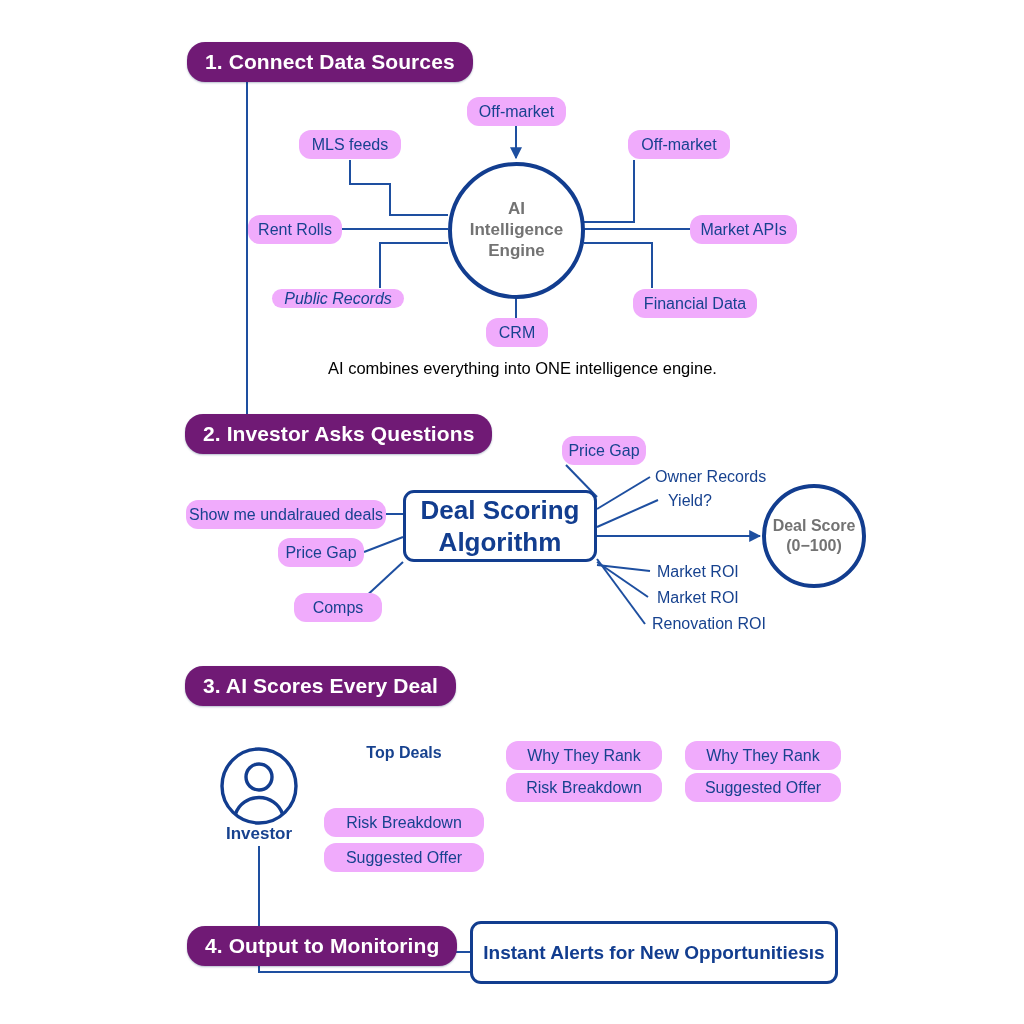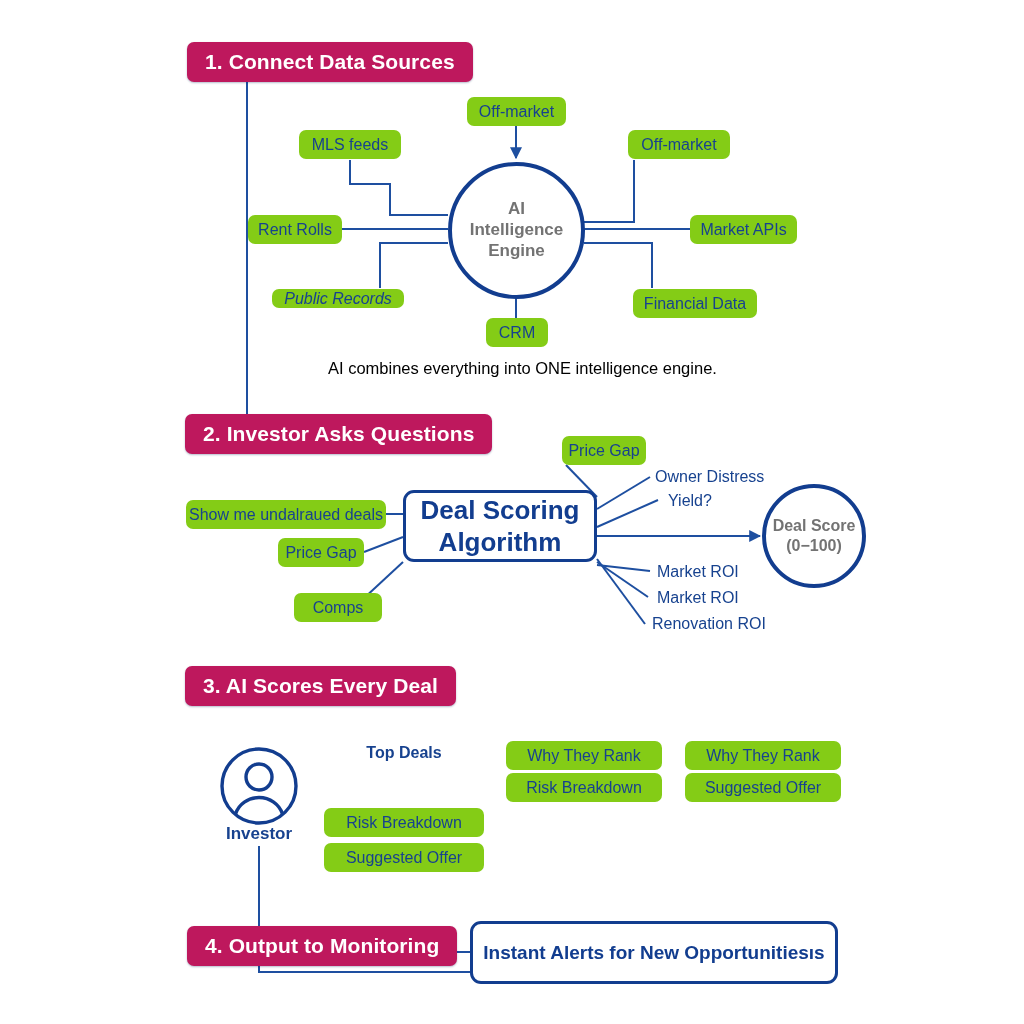--- a/index.html
+++ b/index.html
@@ -27,41 +27,41 @@
     height: 1024px;
     pointer-events: none;
   }
 
   
   .step-badge {
     position: absolute;
     display: flex;
     align-items: center;
     box-sizing: border-box;
-    background: #be185d;
+    background: #701a75;
     color: #ffffff;
-    border-radius: 7px;
+    border-radius: 18px;
     padding: 0 18px;
     font-size: 21px;
     font-weight: bold;
     letter-spacing: 0.1px;
     white-space: nowrap;
     box-shadow: 0 1px 2px rgba(10,35,85,0.30);
   }
 
   
   .chip {
     position: absolute;
     display: flex;
     align-items: center;
     justify-content: center;
     box-sizing: border-box;
-    background: #84cc16;
+    background: #f0abfc;
     color: #17428f;
-    border-radius: 7px;
+    border-radius: 12px;
     font-size: 16px;
     white-space: nowrap;
     padding: 0 20px;
   }
 
   
   .plain-label {
     position: absolute;
     color: #17428f;
     font-size: 16px;
@@ -244,21 +244,21 @@
   </div>
 
   <div class="chip" style="left:294px; top:593px; width:88px; height:29px;">
     <span>Comps</span>
   </div>
 
   <div class="chip" style="left:562px; top:436px; width:84px; height:29px;">
     <span>Price Gap</span>
   </div>
 
-  <div class="plain-label" style="left:655px; top:466px; height:21px;">Owner Distress</div>
+  <div class="plain-label" style="left:655px; top:466px; height:21px;">Owner Records</div>
 
   <div class="plain-label" style="left:668px; top:490px; height:21px;">Yield?</div>
 
   <div class="plain-label" style="left:657px; top:561px; height:21px;">Market ROI</div>
 
   <div class="plain-label" style="left:657px; top:587px; height:21px;">Market ROI</div>
 
   <div class="plain-label" style="left:652px; top:613px; height:21px;">Renovation ROI</div>
 
   <div class="hub-circle" style="left:762px; top:484px; width:104px; height:104px; font-size:16px;">

